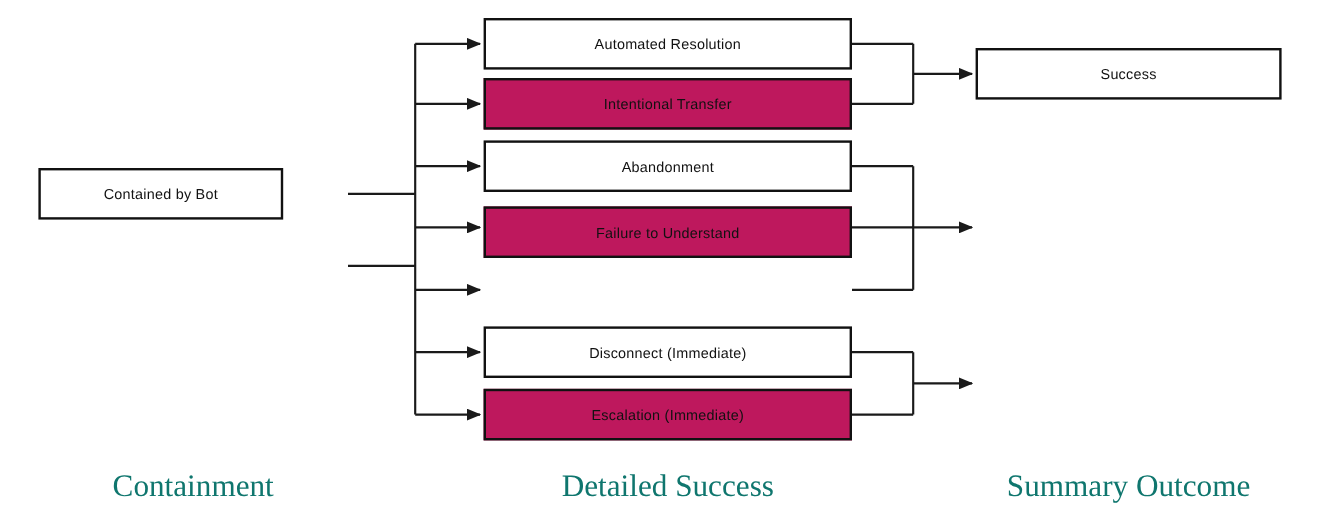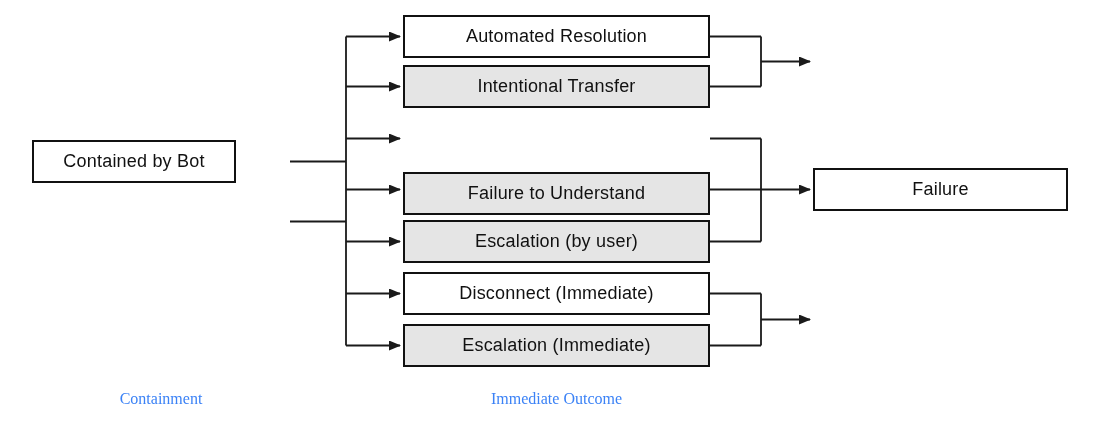--- a/index.html
+++ b/index.html
@@ -24,36 +24,36 @@
   }
   .box {
     position: absolute;
     height: 43px;
     box-sizing: border-box;
     border: 2.5px solid #111111;
     background: #ffffff;
     display: flex;
     align-items: center;
     justify-content: center;
-    font-size: 18px;
+    font-size: 12px;
     color: #111111;
     letter-spacing: 0.2px;
     white-space: nowrap;
   }
-  .box.gray { background: #e5e5e5; }
+  .box.gray { background: #be185d; }
   .col-mid  { left: 403px; width: 307px; }
   .col-left { left: 32px;  width: 204px; }
   .col-right{ left: 813px; width: 255px; }
   .col-label {
     position: absolute;
     top: 390px;
     text-align: center;
     font-family: "Liberation Serif", serif;
-    font-size: 16px;
-    color: #3b82f6;
+    font-size: 26px;
+    color: #0f766e;
     white-space: nowrap;
   }
 </style>
 </head>
 <body>
 
 <div class="stage">
 
   <svg class="wires" viewBox="0 0 1100 431">
     <defs>
@@ -79,23 +79,24 @@
     <line x1="761" y1="189.5" x2="810" y2="189.5" stroke="#1a1a1a" stroke-width="1.8" marker-end="url(#arrow)"></line>
 
     <path d="M710,293.5 H761 M710,345.5 H761 M761,293.5 V345.5" stroke="#1a1a1a" stroke-width="1.8" fill="none"></path>
     <line x1="761" y1="319.5" x2="810" y2="319.5" stroke="#1a1a1a" stroke-width="1.8" marker-end="url(#arrow)"></line>
   </svg>
 
   <div class="box col-left" style="top:140px">Contained by Bot</div>
 
   <div class="box col-mid" style="top:15px">Automated Resolution</div>
   <div class="box col-mid gray" style="top:65px">Intentional Transfer</div>
+  <div class="box col-mid" style="top:117px">Abandonment</div>
   <div class="box col-mid gray" style="top:172px">Failure to Understand</div>
-  <div class="box col-mid gray" style="top:220px">Escalation (by user)</div>
   <div class="box col-mid" style="top:272px">Disconnect (Immediate)</div>
   <div class="box col-mid gray" style="top:324px">Escalation (Immediate)</div>
 
-  <div class="box col-right" style="top:168px">Failure</div>
+  <div class="box col-right" style="top:40px">Success</div>
 
   <div class="col-label" style="left:32px;width:258px">Containment</div>
-  <div class="col-label" style="left:403px;width:307px">Immediate Outcome</div>
+  <div class="col-label" style="left:403px;width:307px">Detailed Success</div>
+  <div class="col-label" style="left:813px;width:255px">Summary Outcome</div>
 
 </div>
 
 </body></html>

